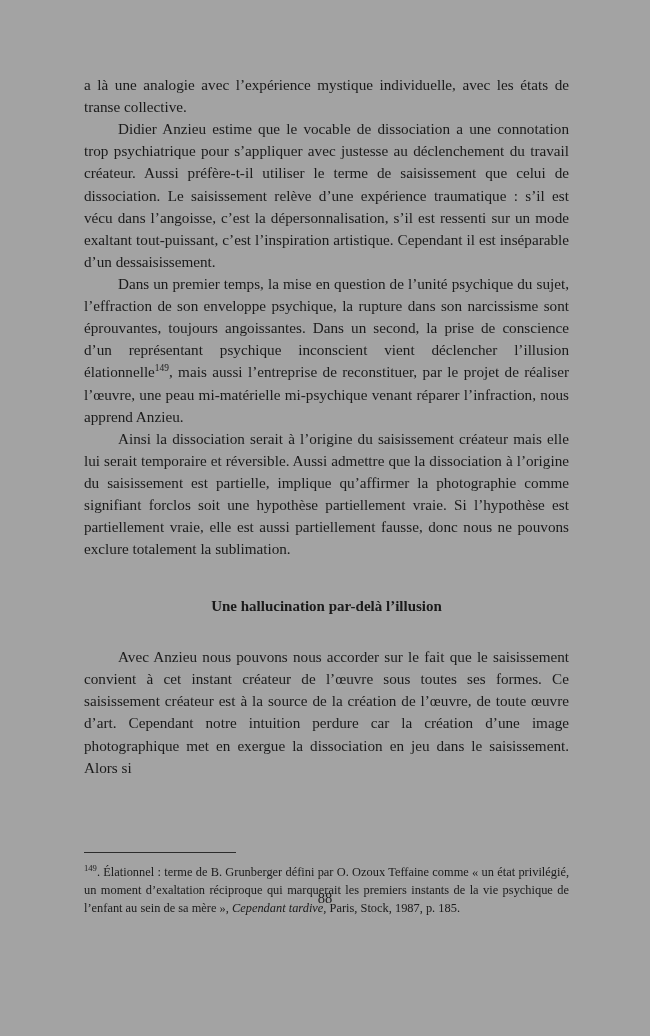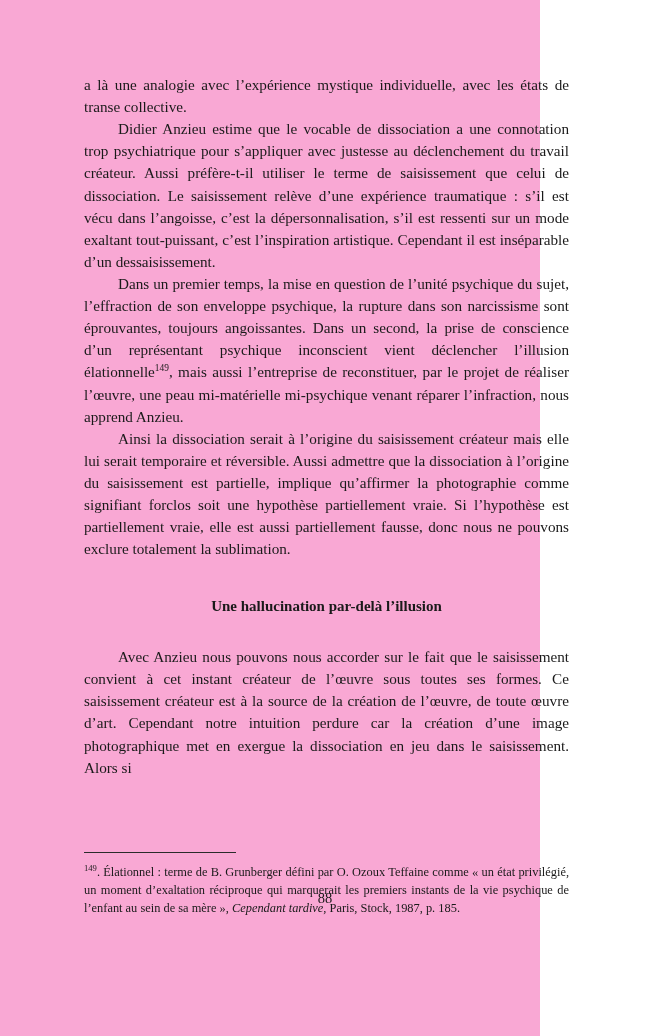--- a/index.html
+++ b/index.html
@@ -12,23 +12,23 @@
     height: 1036px;
     position: relative;
     font-family: "Liberation Serif", serif;
     color: #1a1a1a;
     overflow: hidden;
   }
   .page {
     position: absolute;
     left: 0;
     top: 0;
-    width: 540px;
+    width: 650px;
     height: 1036px;
-    background: #f9a8d4;
+    background: #a3a3a3;
   }
   .content {
     position: absolute;
     left: 84px;
     top: 74px;
     width: 485px;
   }
   p {
     margin: 0;
     font-size: 15.2px;

